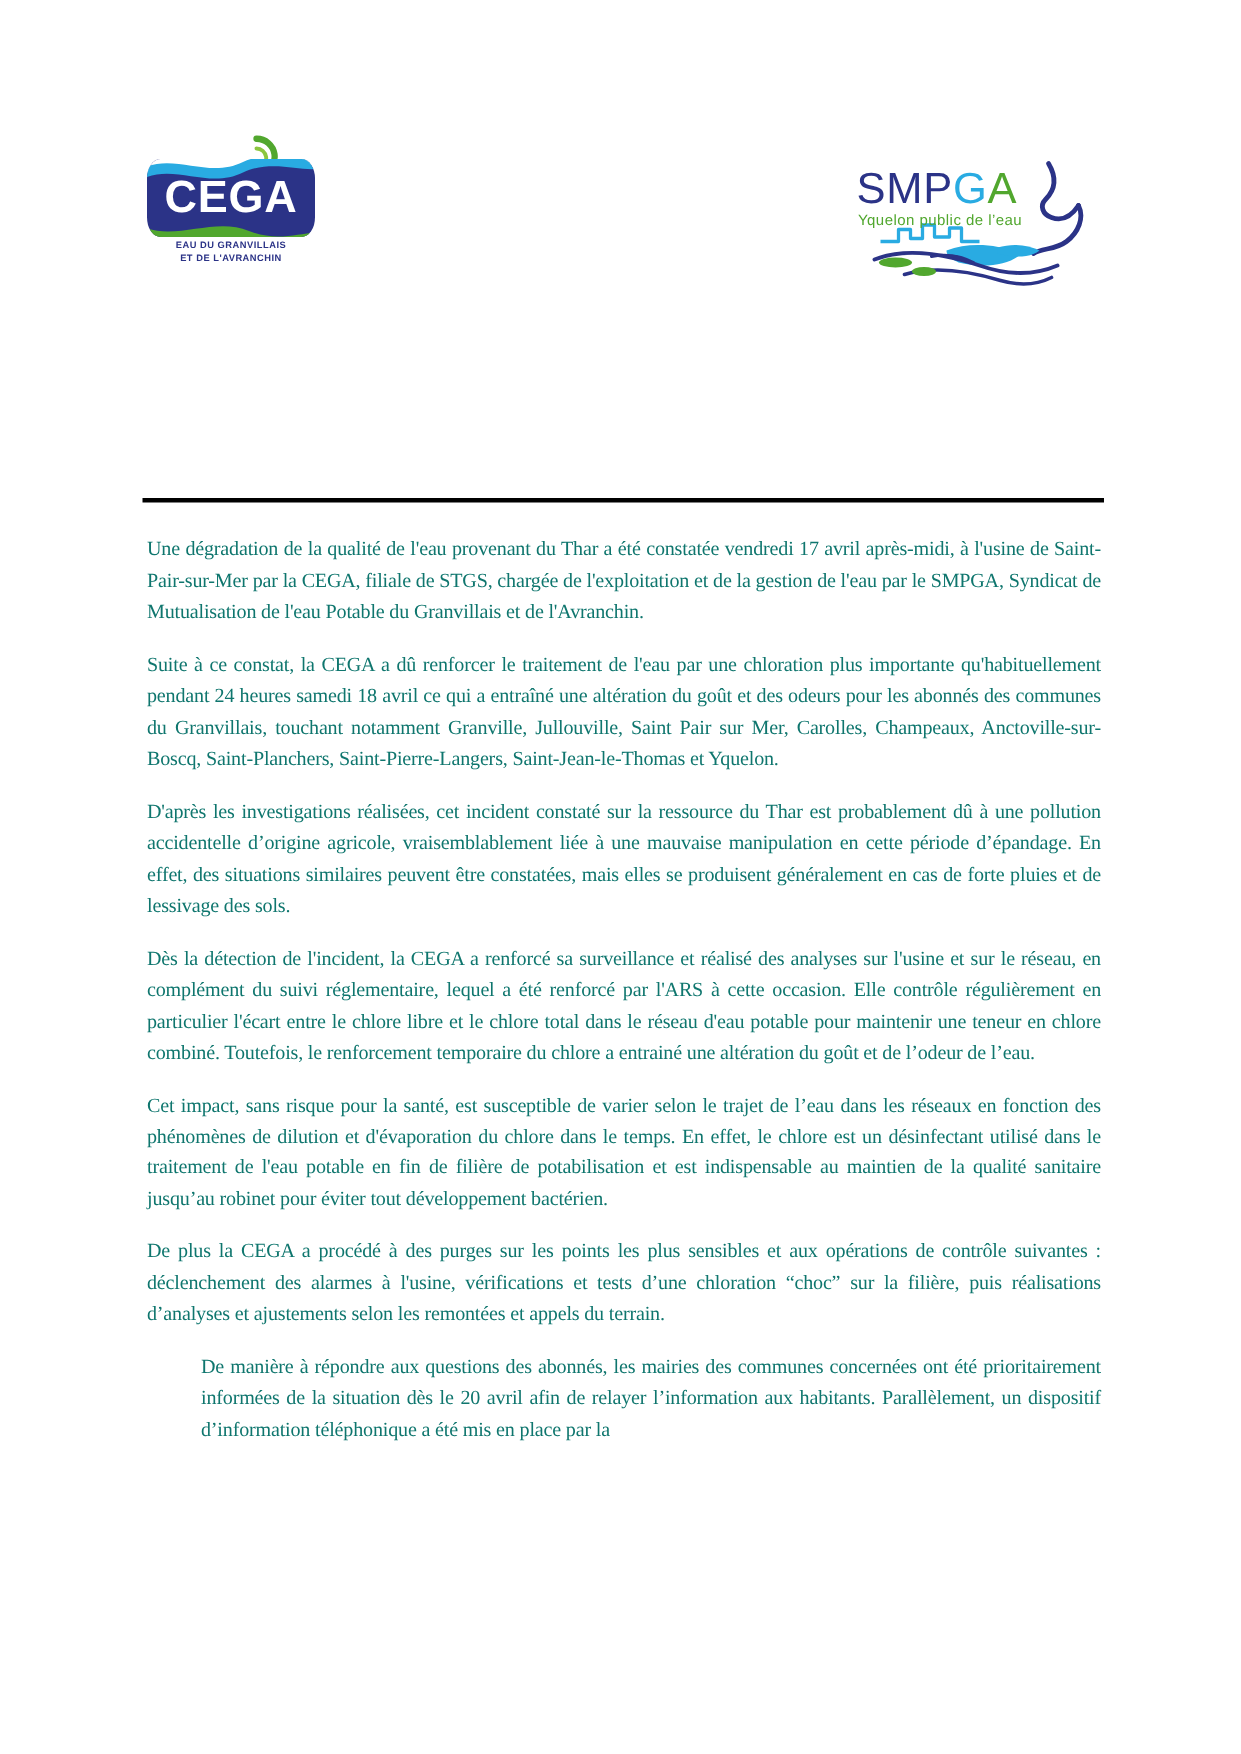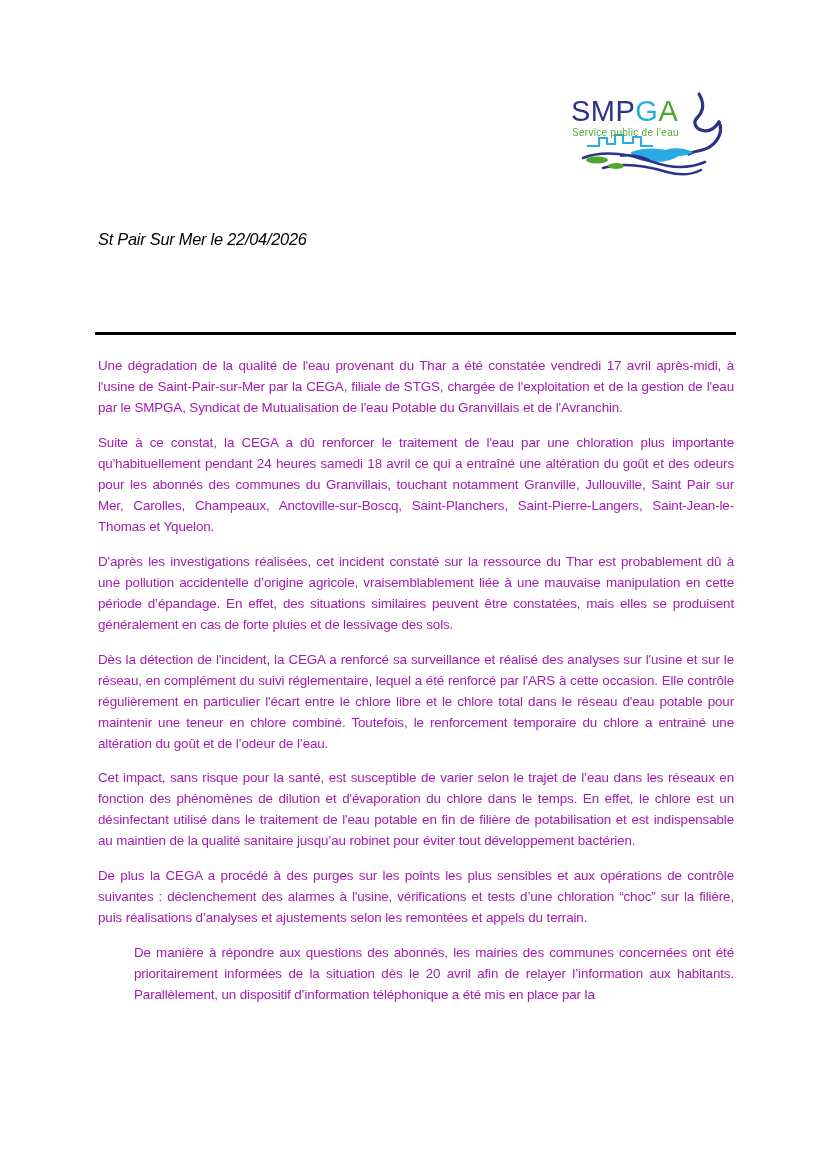--- a/index.html
+++ b/index.html
@@ -96,21 +96,21 @@
     font-size: 6.2px;
     font-weight: bold;
     letter-spacing: 0.35px;
     line-height: 1.45;
   }
 
   
   .smpga-logo {
     position: absolute;
     left: 565px;
-    top: 0px;
+    top: 15px;
     width: 175px;
     height: 100px;
   }
   .smpga-word {
     position: absolute;
     left: 6px;
     top: 9px;
     font-family: "Liberation Sans", sans-serif;
     font-size: 29px;
     font-weight: normal;
@@ -175,25 +175,25 @@
   
   .body-text {
     position: absolute;
     left: 98px;
     top: 356px;
     width: 636px;
   }
   .body-text p {
     margin: 0 0 14px 0;
     text-align: justify;
-    font-family: Liberation Sans, sans-serif;
+    font-family: Liberation Serif, serif;
     font-size: 13.4px;
     line-height: 1.565;
     letter-spacing: -0.12px;
-    color: #a21caf;
+    color: #0f766e;
   }
   .body-text p:last-child { margin-bottom: 0; margin-left: 36px; }
 
   
   .footer {
     position: absolute;
     left: 98px;
     top: 1079px;
     width: 636px;
     text-align: right;
@@ -203,46 +203,65 @@
   }
   .footer b { font-weight: bold; }
 </style>
 </head>
 <body>
 
 <div class="page">
 
   <div class="header-logos">
 
+    <div class="cega-logo">
+      <svg class="cega-green-swirl" viewBox="0 0 30 30">
+        <path d="M15 2.5 A12 12 0 1 1 4.2 19.5" fill="none" stroke="#51a72e" stroke-width="4.2" stroke-linecap="round"></path>
+        <path d="M15 9 A6.5 6.5 0 1 1 9.2 18.5" fill="none" stroke="#8cc63f" stroke-width="2.6" stroke-linecap="round"></path>
+      </svg>
+      <div class="cega-badge">
+        <svg class="cega-wave-cyan" viewBox="0 0 126 24" preserveAspectRatio="none">
+          <path d="M0 16 C 22 2, 46 22, 70 10 C 92 0, 112 12, 126 6 L126 0 L0 0 Z" fill="#ffffff"></path>
+          <path d="M0 19 C 22 5, 46 25, 70 13 C 92 3, 112 15, 126 9 L126 2 C112 8, 92 -4, 70 6 C 46 18, 22 -2, 0 12 Z" fill="#29abe2"></path>
+        </svg>
+        <svg class="cega-wave-green" viewBox="0 0 126 22" preserveAspectRatio="none">
+          <path d="M0 8 C 24 20, 50 2, 74 12 C 96 21, 114 10, 126 14 L126 22 L0 22 Z" fill="#51a72e"></path>
+        </svg>
+        <div class="cega-word">CEGA</div>
+      </div>
+      <div class="cega-sub">
+        <div>EAU DU GRANVILLAIS</div>
+        <div>ET DE L'AVRANCHIN</div>
+      </div>
+    </div>
 
     <div class="smpga-logo">
       <svg class="smpga-map" viewBox="0 0 172 96">
 
         <path d="M130 6 C136 16, 134 24, 128 30 C124 34, 126 40, 132 42 C140 45, 146 40, 150 34" fill="none" stroke="#2b3387" stroke-width="3.2" stroke-linecap="round"></path>
         <path d="M150 34 C154 42, 150 52, 142 58 C134 64, 126 62, 120 66" fill="none" stroke="#2b3387" stroke-width="3.2" stroke-linecap="round"></path>
 
         <path d="M18 58 L30 58 L30 50 L38 50 L38 56 L46 56 L46 47 L54 47 L54 55 L64 55 L64 49 L72 49 L72 58 L84 58" fill="none" stroke="#29abe2" stroke-width="2.2" stroke-linejoin="round"></path>
 
         <path d="M62 64 C78 58, 96 60, 112 66 C104 74, 86 76, 70 72 C66 70, 62 68, 62 64 Z" fill="#29abe2"></path>
         <path d="M96 62 C106 59, 116 60, 124 64 C118 69, 106 69, 96 66 Z" fill="#29abe2"></path>
 
         <path d="M14 70 C34 62, 60 66, 84 74 C104 81, 122 80, 136 74" fill="none" stroke="#2b3387" stroke-width="2.6" stroke-linecap="round"></path>
         <path d="M34 80 C54 74, 78 78, 98 84 C112 88, 124 86, 132 82" fill="none" stroke="#2b3387" stroke-width="2.4" stroke-linecap="round"></path>
         <path d="M52 68 C62 66, 72 68, 80 72" fill="none" stroke="#2b3387" stroke-width="2" stroke-linecap="round"></path>
 
         <ellipse cx="28" cy="72" rx="11" ry="3.4" fill="#51a72e"></ellipse>
         <ellipse cx="47" cy="78" rx="8" ry="3" fill="#51a72e"></ellipse>
       </svg>
       <div class="smpga-word"><span class="smpga-smp">SMP</span><span class="smpga-g">G</span><span class="smpga-a">A</span></div>
-      <div class="smpga-tag">Service public de l’eau</div>
+      <div class="smpga-tag">Yquelon public de l’eau</div>
     </div>
   </div>
 
   <div class="title-block">
-    <div class="doc-subtitle">St Pair Sur Mer le  22/04/2026</div>
   </div>
   <div class="title-rule"></div>
 
   <div class="body-text">
     <p>Une dégradation de la qualité de l'eau provenant du Thar a été constatée vendredi 17 avril après-midi, à l'usine de Saint-Pair-sur-Mer par la CEGA, filiale de STGS, chargée de l'exploitation et de la gestion de l'eau par le SMPGA, Syndicat de Mutualisation de l'eau Potable du Granvillais et de l'Avranchin.</p>
     <p>Suite à ce constat, la CEGA a dû renforcer le traitement de l'eau par une chloration plus importante qu'habituellement pendant 24 heures samedi 18 avril ce qui a entraîné une altération du goût et des odeurs pour les abonnés des communes du Granvillais, touchant notamment Granville, Jullouville, Saint Pair sur Mer, Carolles, Champeaux, Anctoville-sur-Boscq, Saint-Planchers, Saint-Pierre-Langers, Saint-Jean-le-Thomas et Yquelon.</p>
     <p>D'après les investigations réalisées, cet incident constaté sur la ressource du Thar est probablement dû à une pollution accidentelle d’origine agricole, vraisemblablement liée à une mauvaise manipulation en cette période d’épandage. En effet, des situations similaires peuvent être constatées, mais elles se produisent généralement en cas de forte pluies et de lessivage des sols.</p>
     <p>Dès la détection de l'incident, la CEGA a renforcé sa surveillance et réalisé des analyses sur l'usine et sur le réseau, en complément du suivi réglementaire, lequel a été renforcé par l'ARS à cette occasion. Elle contrôle régulièrement en particulier l'écart entre le chlore libre et le chlore total dans le réseau d'eau potable pour maintenir une teneur en chlore combiné. Toutefois, le renforcement temporaire du chlore a entrainé une altération du goût et de l’odeur de l’eau.</p>
     <p>Cet impact, sans risque pour la santé, est susceptible de varier selon le trajet de l’eau dans les réseaux en fonction des phénomènes de dilution et d'évaporation du chlore dans le temps. En effet, le chlore est un désinfectant utilisé dans le traitement de l'eau potable en fin de filière de potabilisation et est indispensable au maintien de la qualité sanitaire jusqu’au robinet pour éviter tout développement bactérien.</p>
     <p>De plus la CEGA a procédé à des purges sur les points les plus sensibles et aux opérations de contrôle suivantes : déclenchement des alarmes à l'usine, vérifications et tests d’une chloration “choc” sur la filière, puis réalisations d’analyses et ajustements selon les remontées et appels du terrain.</p>

